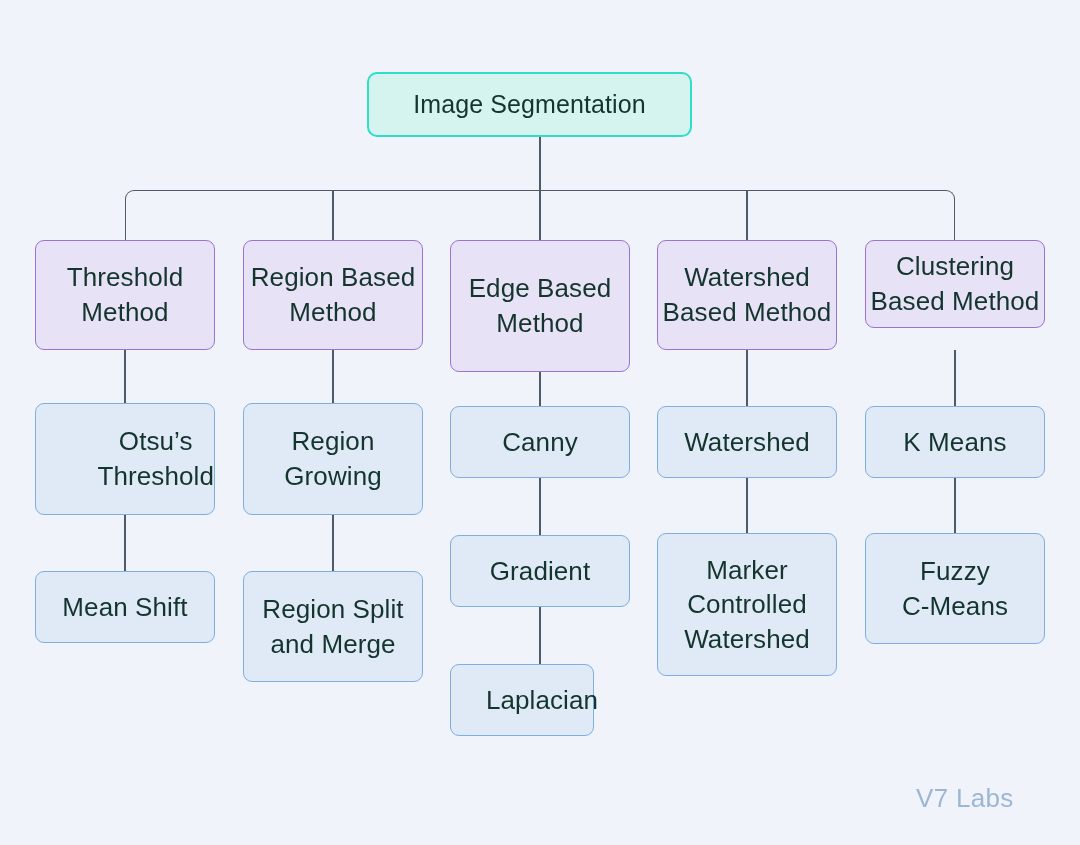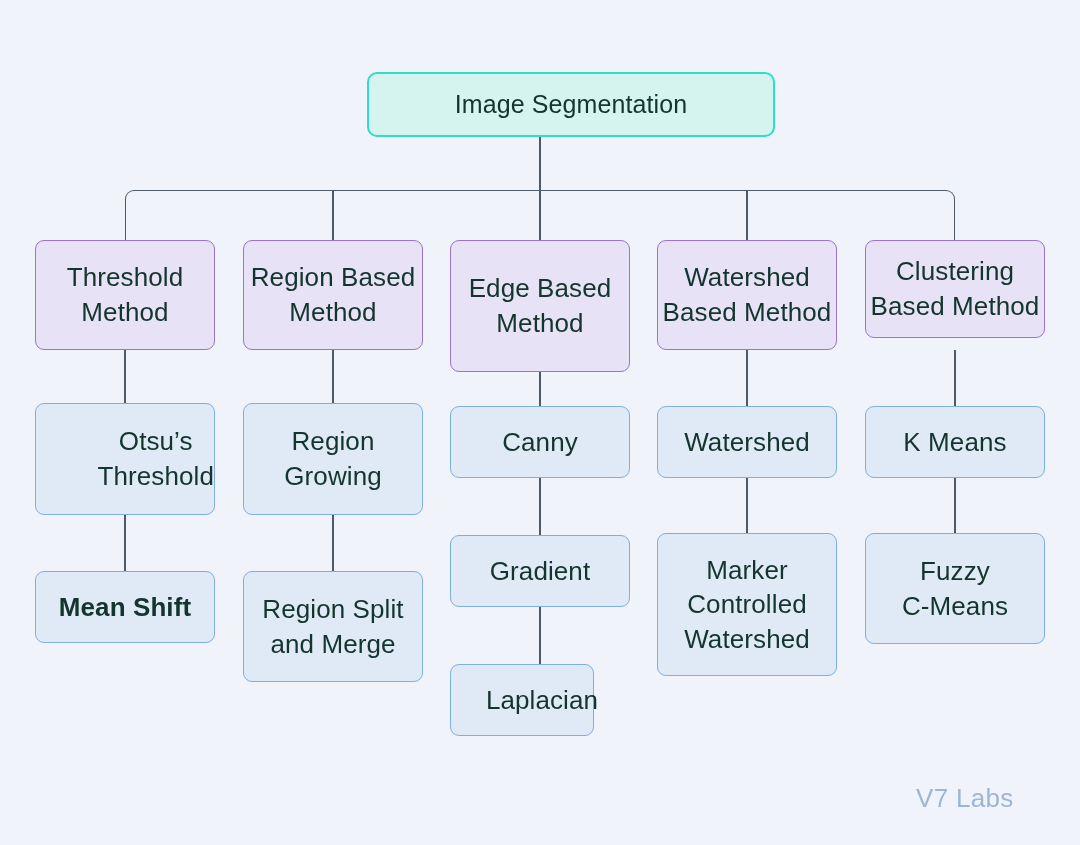--- a/index.html
+++ b/index.html
@@ -71,21 +71,21 @@
     font-size: 26px;
     letter-spacing: 0.3px;
     z-index: 4;
   }
 </style>
 </head>
 <body>
 
 <div id="canvas">
 
-  <div class="node root" style="left:367px; top:72px; width:408px; height:65px;">
+  <div class="node root" style="left:367px; top:72px; width:325px; height:65px;">
     <span>Image Segmentation</span>
   </div>
 
   <div class="edge v" style="left:539px; top:137px; height:54px;"></div>
 
   <div class="bus" style="left:125px; top:190px; width:830px; height:50px;"></div>
 
   <div class="edge v" style="left:332px; top:190px; height:50px;"></div>
   <div class="edge v" style="left:539px; top:190px; height:50px;"></div>
   <div class="edge v" style="left:746px; top:190px; height:50px;"></div>
@@ -93,21 +93,21 @@
   <div class="node lvl2" style="left:35px; top:240px; width:180px; height:110px;">
     <span>Threshold
 Method</span>
   </div>
   <div class="edge v" style="left:124px; top:350px; height:53px;"></div>
   <div class="node lvl3" style="left:35px; top:403px; width:180px; height:112px;justify-content:flex-end;">
     <span>Otsu’s
 Threshold</span>
   </div>
   <div class="edge v" style="left:124px; top:515px; height:56px;"></div>
-  <div class="node lvl3" style="left:35px; top:571px; width:180px; height:72px;font-weight:bold;">
+  <div class="node lvl3" style="left:35px; top:571px; width:180px; height:72px;">
     <span>Mean Shift</span>
   </div>
 
   <div class="node lvl2" style="left:243px; top:240px; width:180px; height:110px;">
     <span>Region Based
 Method</span>
   </div>
   <div class="edge v" style="left:332px; top:350px; height:53px;"></div>
   <div class="node lvl3" style="left:243px; top:403px; width:180px; height:112px;">
     <span>Region
@@ -144,21 +144,21 @@
   <div class="node lvl3" style="left:657px; top:406px; width:180px; height:72px;">
     <span>Watershed</span>
   </div>
   <div class="edge v" style="left:746px; top:478px; height:55px;"></div>
   <div class="node lvl3" style="left:657px; top:533px; width:180px; height:143px;">
     <span>Marker
 Controlled
 Watershed</span>
   </div>
 
-  <div class="node lvl2" style="left:865px; top:240px; width:180px; height:98px;">
+  <div class="node lvl2" style="left:865px; top:240px; width:180px; height:88px;">
     <span>Clustering
 Based Method</span>
   </div>
   <div class="edge v" style="left:954px; top:350px; height:56px;"></div>
   <div class="node lvl3" style="left:865px; top:406px; width:180px; height:72px;">
     <span>K Means</span>
   </div>
   <div class="edge v" style="left:954px; top:478px; height:55px;"></div>
   <div class="node lvl3" style="left:865px; top:533px; width:180px; height:111px;">
     <span>Fuzzy

